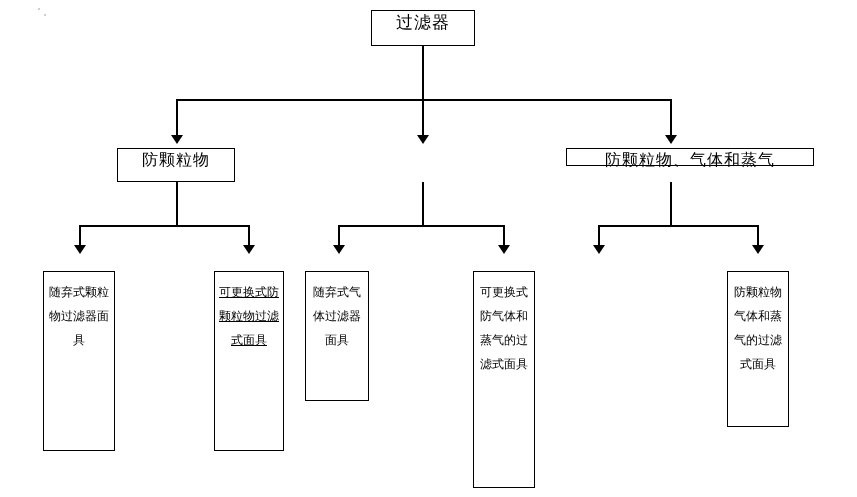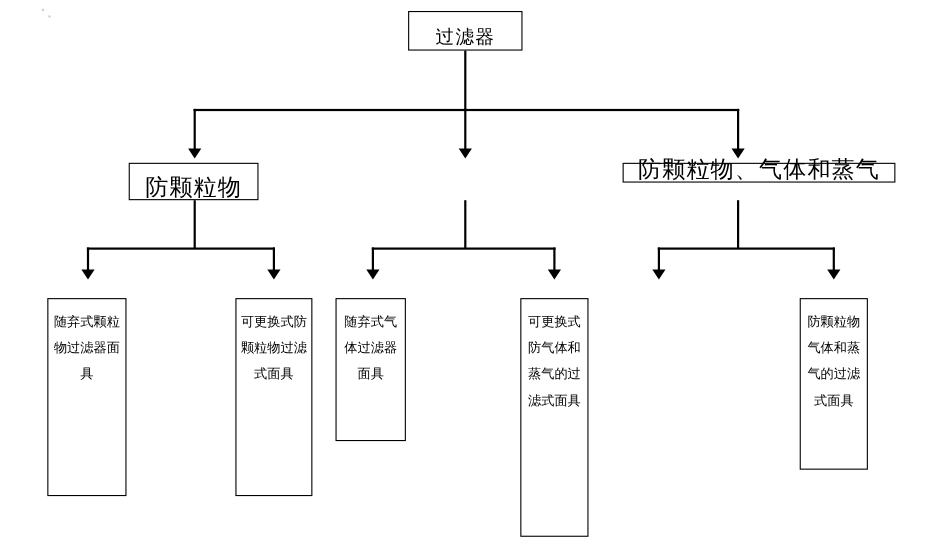--- a/index.html
+++ b/index.html
@@ -15,32 +15,32 @@
     font-family: "DejaVu Sans", "Liberation Sans", sans-serif;
     overflow: hidden;
   }
   .node {
     position: absolute;
     box-sizing: border-box;
     border: 1px solid #000000;
     background: #ffffff;
     color: #000000;
     display: flex;
-    align-items: flex-end;
+    align-items: flex-start;
     justify-content: center;
     text-align: center;
     font-size: 16px;
     line-height: 22px;
     letter-spacing: 1px;
   }
   .node.root {
     font-size: 17px;
   }
   .node.level2 {
-    font-size: 21px;
+    font-size: 16px;
   }
   .node.leaf {
     font-size: 12px;
     line-height: 24px;
     align-items: flex-start;
     padding-top: 8px;
     letter-spacing: 0px;
   }
   .node.leaf span {
     display: block;
@@ -118,21 +118,21 @@
   <div class="line hline" style="left:598px; top:225px; width:161px;"></div>
   <div class="line vline" style="left:598px; top:225px; height:22px;"></div>
   <div class="arrow" style="left:593px; top:245px;"></div>
   <div class="line vline" style="left:757px; top:225px; height:22px;"></div>
   <div class="arrow" style="left:752px; top:245px;"></div>
 
   <div class="node leaf" style="left:43px; top:271px; width:72px; height:180px;">
     <span>随弃式颗粒物过滤器面具</span>
   </div>
 
-  <div class="node leaf" style="left:214px; top:271px; width:70px; height:180px;">
+  <div class="node leaf" style="left:214px; top:271px; width:70px; height:180px;text-decoration:underline;">
     <span>可更换式防颗粒物过滤式面具</span>
   </div>
 
   <div class="node leaf" style="left:305px; top:271px; width:64px; height:130px;">
     <span>随弃式气体过滤器面具</span>
   </div>
 
   <div class="node leaf" style="left:473px; top:271px; width:62px; height:217px;">
     <span>可更换式防气体和蒸气的过滤式面具</span>
   </div>

